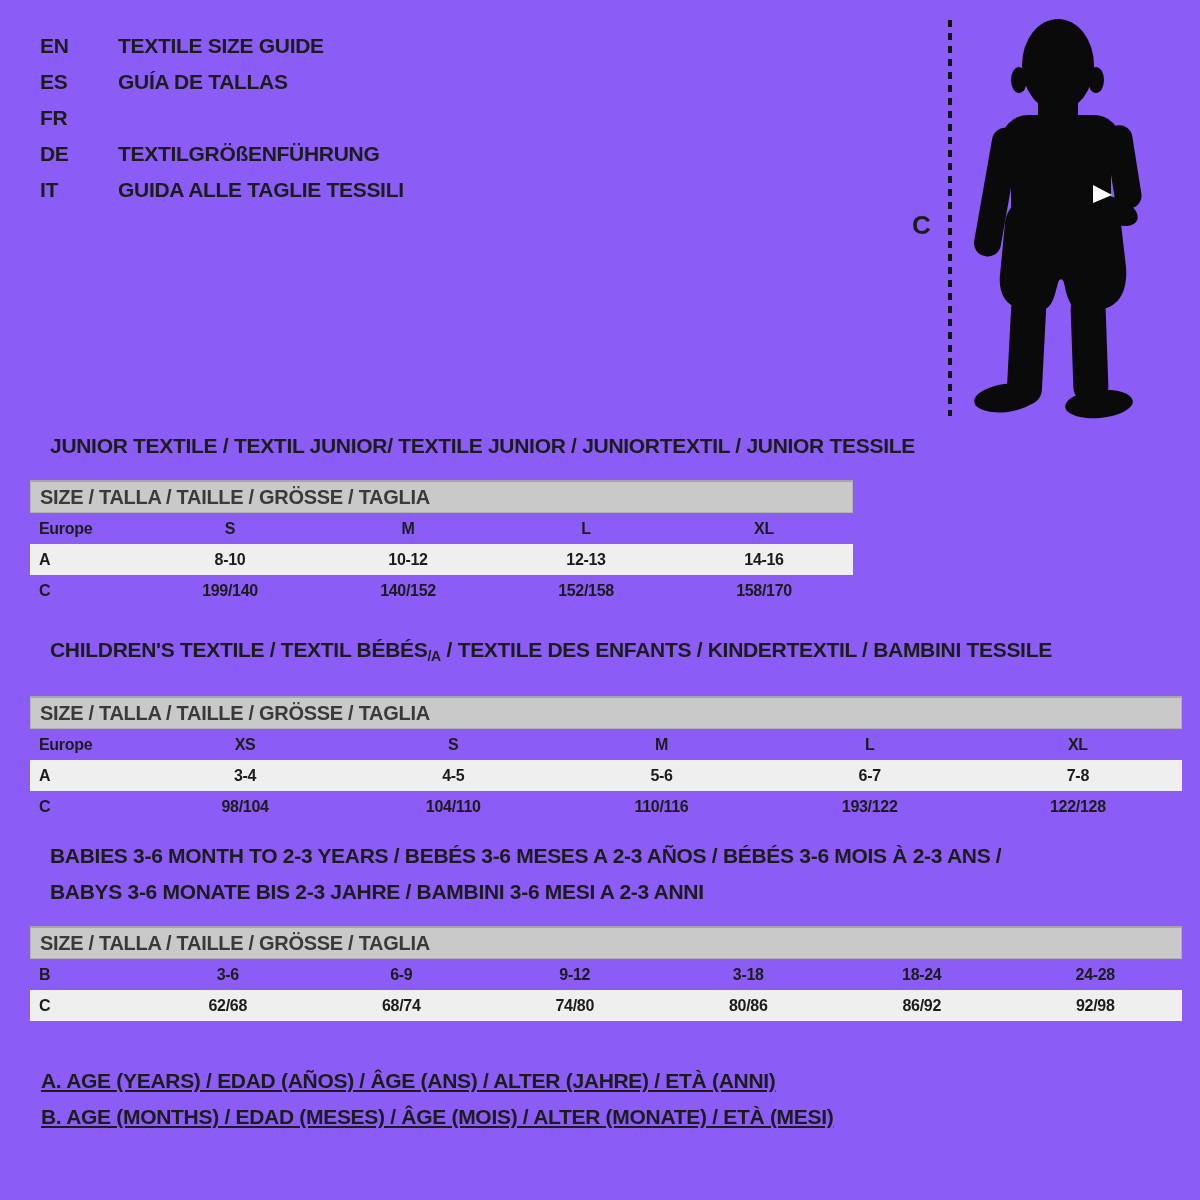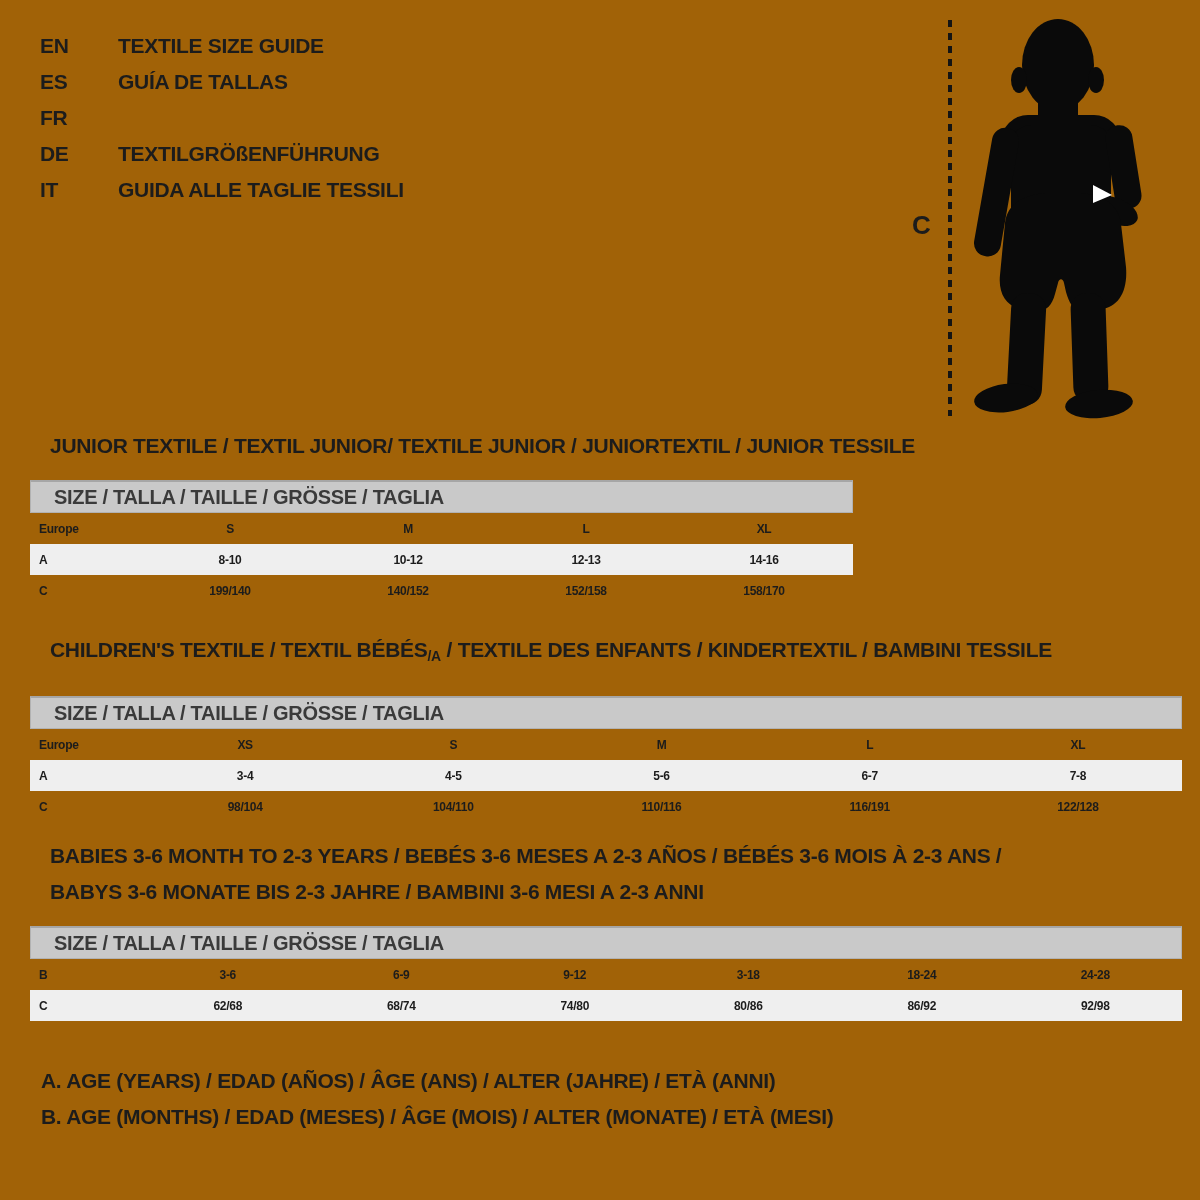--- a/index.html
+++ b/index.html
@@ -1,17 +1,17 @@
 <!DOCTYPE html>
 <html><head>
 <meta charset="utf-8">
 <style>
   html,body{margin:0;padding:0;background:#ffffff;}
   .page{
-    position:relative;width:1200px;height:1200px;background:#a16207;overflow:hidden;
+    position:relative;width:1200px;height:1200px;background:#8b5cf6;overflow:hidden;
     font-family:"Liberation Sans","DejaVu Sans",sans-serif;
     color:#1c1c1c;font-weight:700;letter-spacing:-0.3px;
   }
 
   
   #lang-list{position:absolute;left:40px;top:28px;}
   .lang-row{display:grid;grid-template-columns:78px auto;line-height:36px;font-size:21px;}
 
   
   .measure-line{
@@ -26,31 +26,31 @@
   .sec-title{margin-left:20px;font-size:21px;}
   .sec-title-line{line-height:36px;white-space:nowrap;}
   .sub{font-size:14px;vertical-align:-4px;letter-spacing:-0.2px;}
 
   #sec-junior{top:428px;}   #sec-junior  .tbl{margin-top:16px;width:823px;}
   #sec-children{top:632px;} #sec-children .tbl{margin-top:22px;width:1152px;}
   #sec-babies{top:838px;}   #sec-babies  .tbl{margin-top:16px;width:1152px;}
 
   .size-bar{
     box-sizing:border-box;height:33px;display:flex;align-items:center;
-    padding-left:23px;background:#c9c9c9;color:#3a3a3a;font-size:20px;
+    padding-left:9px;background:#c9c9c9;color:#3a3a3a;font-size:20px;
     border:1px solid #b2b2b2;border-top:2px solid #a6a6a6;
   }
-  .t-row{display:grid;height:31px;align-items:center;font-size:12px;}
+  .t-row{display:grid;height:31px;align-items:center;font-size:16px;}
   .t-row.shaded{background:#efefef;}
   .t-label{padding-left:9px;text-align:left;}
   .t-cell{text-align:center;}
 
   
   #footer-notes{position:absolute;left:41px;top:1063px;font-size:21px;}
-  .note{line-height:36px;white-space:nowrap;}
+  .note{line-height:36px;white-space:nowrap;text-decoration:underline;}
 </style>
 </head>
 <body>
 
 <div class="page">
 
   <div id="lang-list">
       <div class="lang-row">
         <span class="lang-code">EN</span>
         <span class="lang-title">TEXTILE SIZE GUIDE</span>
@@ -149,21 +149,21 @@
             <div class="t-cell">4-5</div>
             <div class="t-cell">5-6</div>
             <div class="t-cell">6-7</div>
             <div class="t-cell">7-8</div>
           </div>
           <div class="t-row" style="grid-template-columns: 111px repeat(5, 1fr);">
             <div class="t-label">C</div>
             <div class="t-cell">98/104</div>
             <div class="t-cell">104/110</div>
             <div class="t-cell">110/116</div>
-            <div class="t-cell">116/191</div>
+            <div class="t-cell">193/122</div>
             <div class="t-cell">122/128</div>
           </div>
         </div>
       </section>
       <section class="section" id="sec-babies">
         <div class="sec-title">
           <div class="sec-title-line"><span>BABIES 3-6 MONTH TO 2-3 YEARS / BEBÉS 3-6 MESES A 2-3 AÑOS / BÉBÉS 3-6 MOIS À 2-3 ANS /</span></div>
           <div class="sec-title-line"><span>BABYS 3-6 MONATE BIS 2-3 JAHRE / BAMBINI 3-6 MESI A 2-3 ANNI</span></div>
         </div>
         <div class="tbl">

